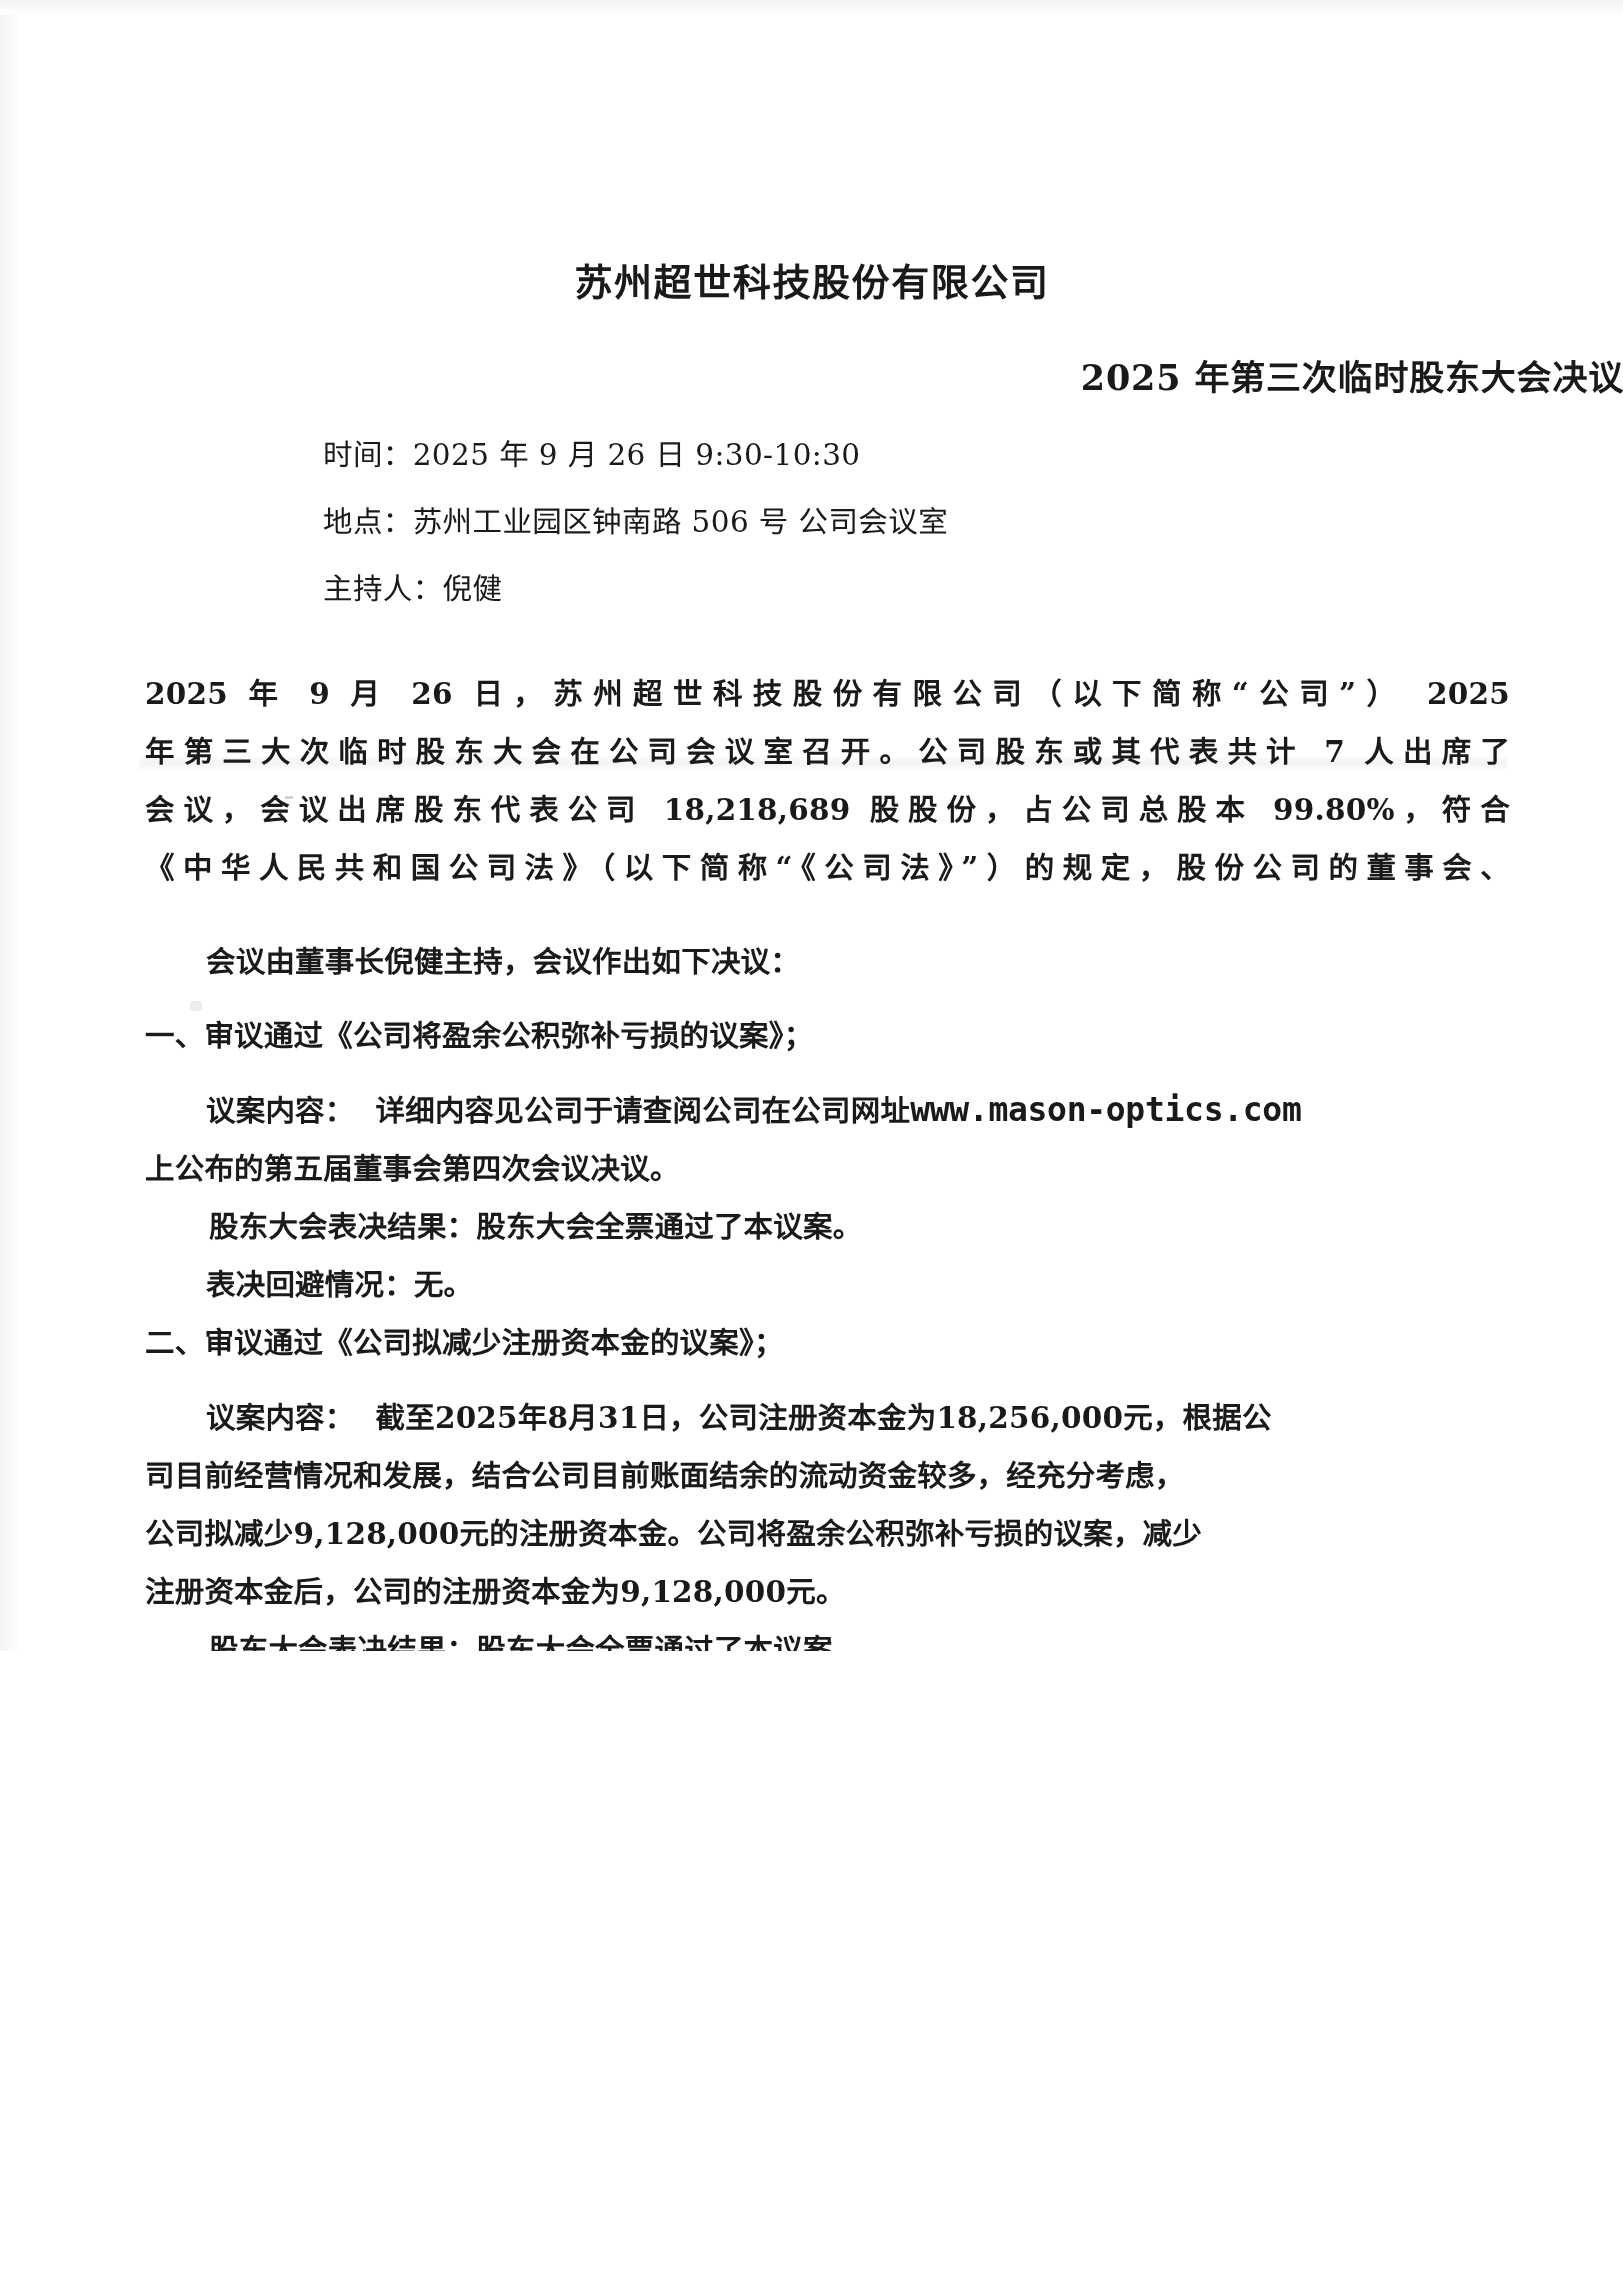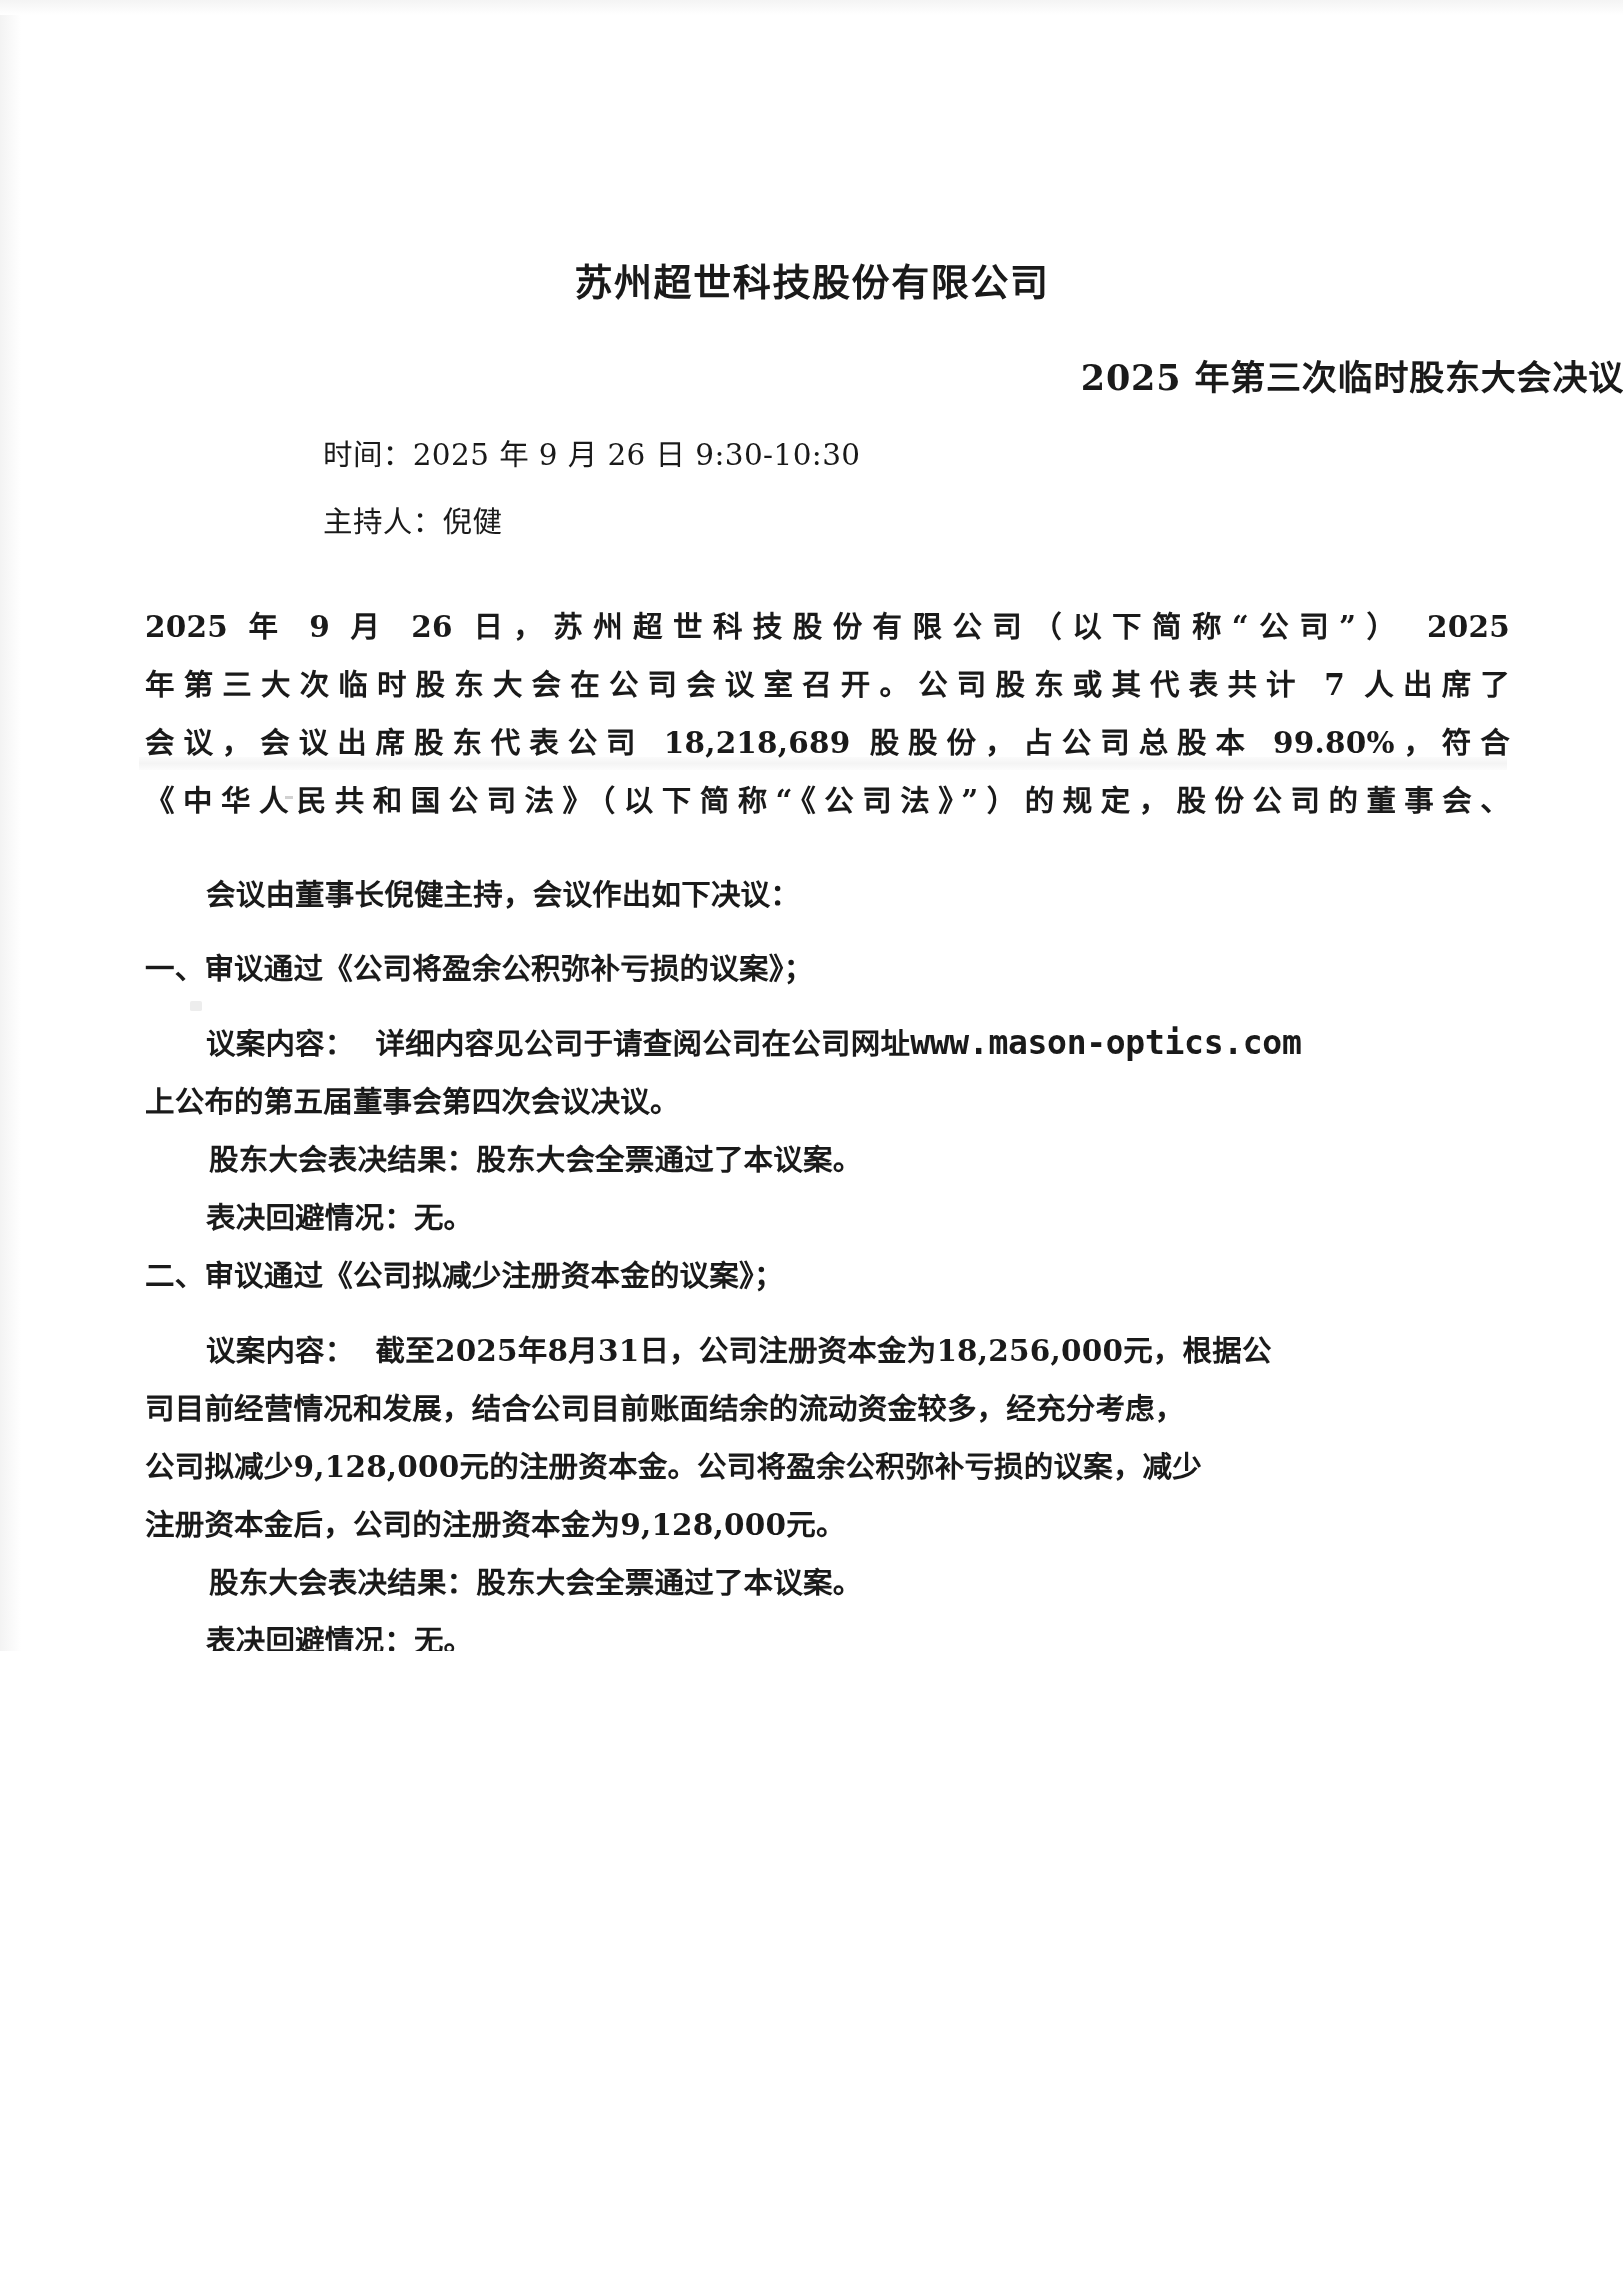--- a/index.html
+++ b/index.html
@@ -152,20 +152,21 @@
   <div class="scan-speck2"></div>
 
   <div class="content">
 
     <h1 class="doc-title">苏州超世科技股份有限公司</h1>
 
     <h2 class="doc-subtitle">2025 年第三次临时股东大会决议</h2>
 
     <div class="meta-block">
       <p class="meta-line first">时间：2025 年 9 月 26 日 9:30-10:30</p>
+      <p class="meta-line">地点：苏州工业园区钟南路 506 号  公司会议室</p>
       <p class="meta-line">主持人：倪健</p>
     </div>
 
     <div class="gap-lg"></div>
 
     <div class="body-block">
 
       <p class="para">
         <span class="ln just">2025 年 9 月 26 日，苏州超世科技股份有限公司（以下简称“公司”） 2025</span>
         <span class="ln just">年第三大次临时股东大会在公司会议室召开。公司股东或其代表共计 7 人出席了</span>

